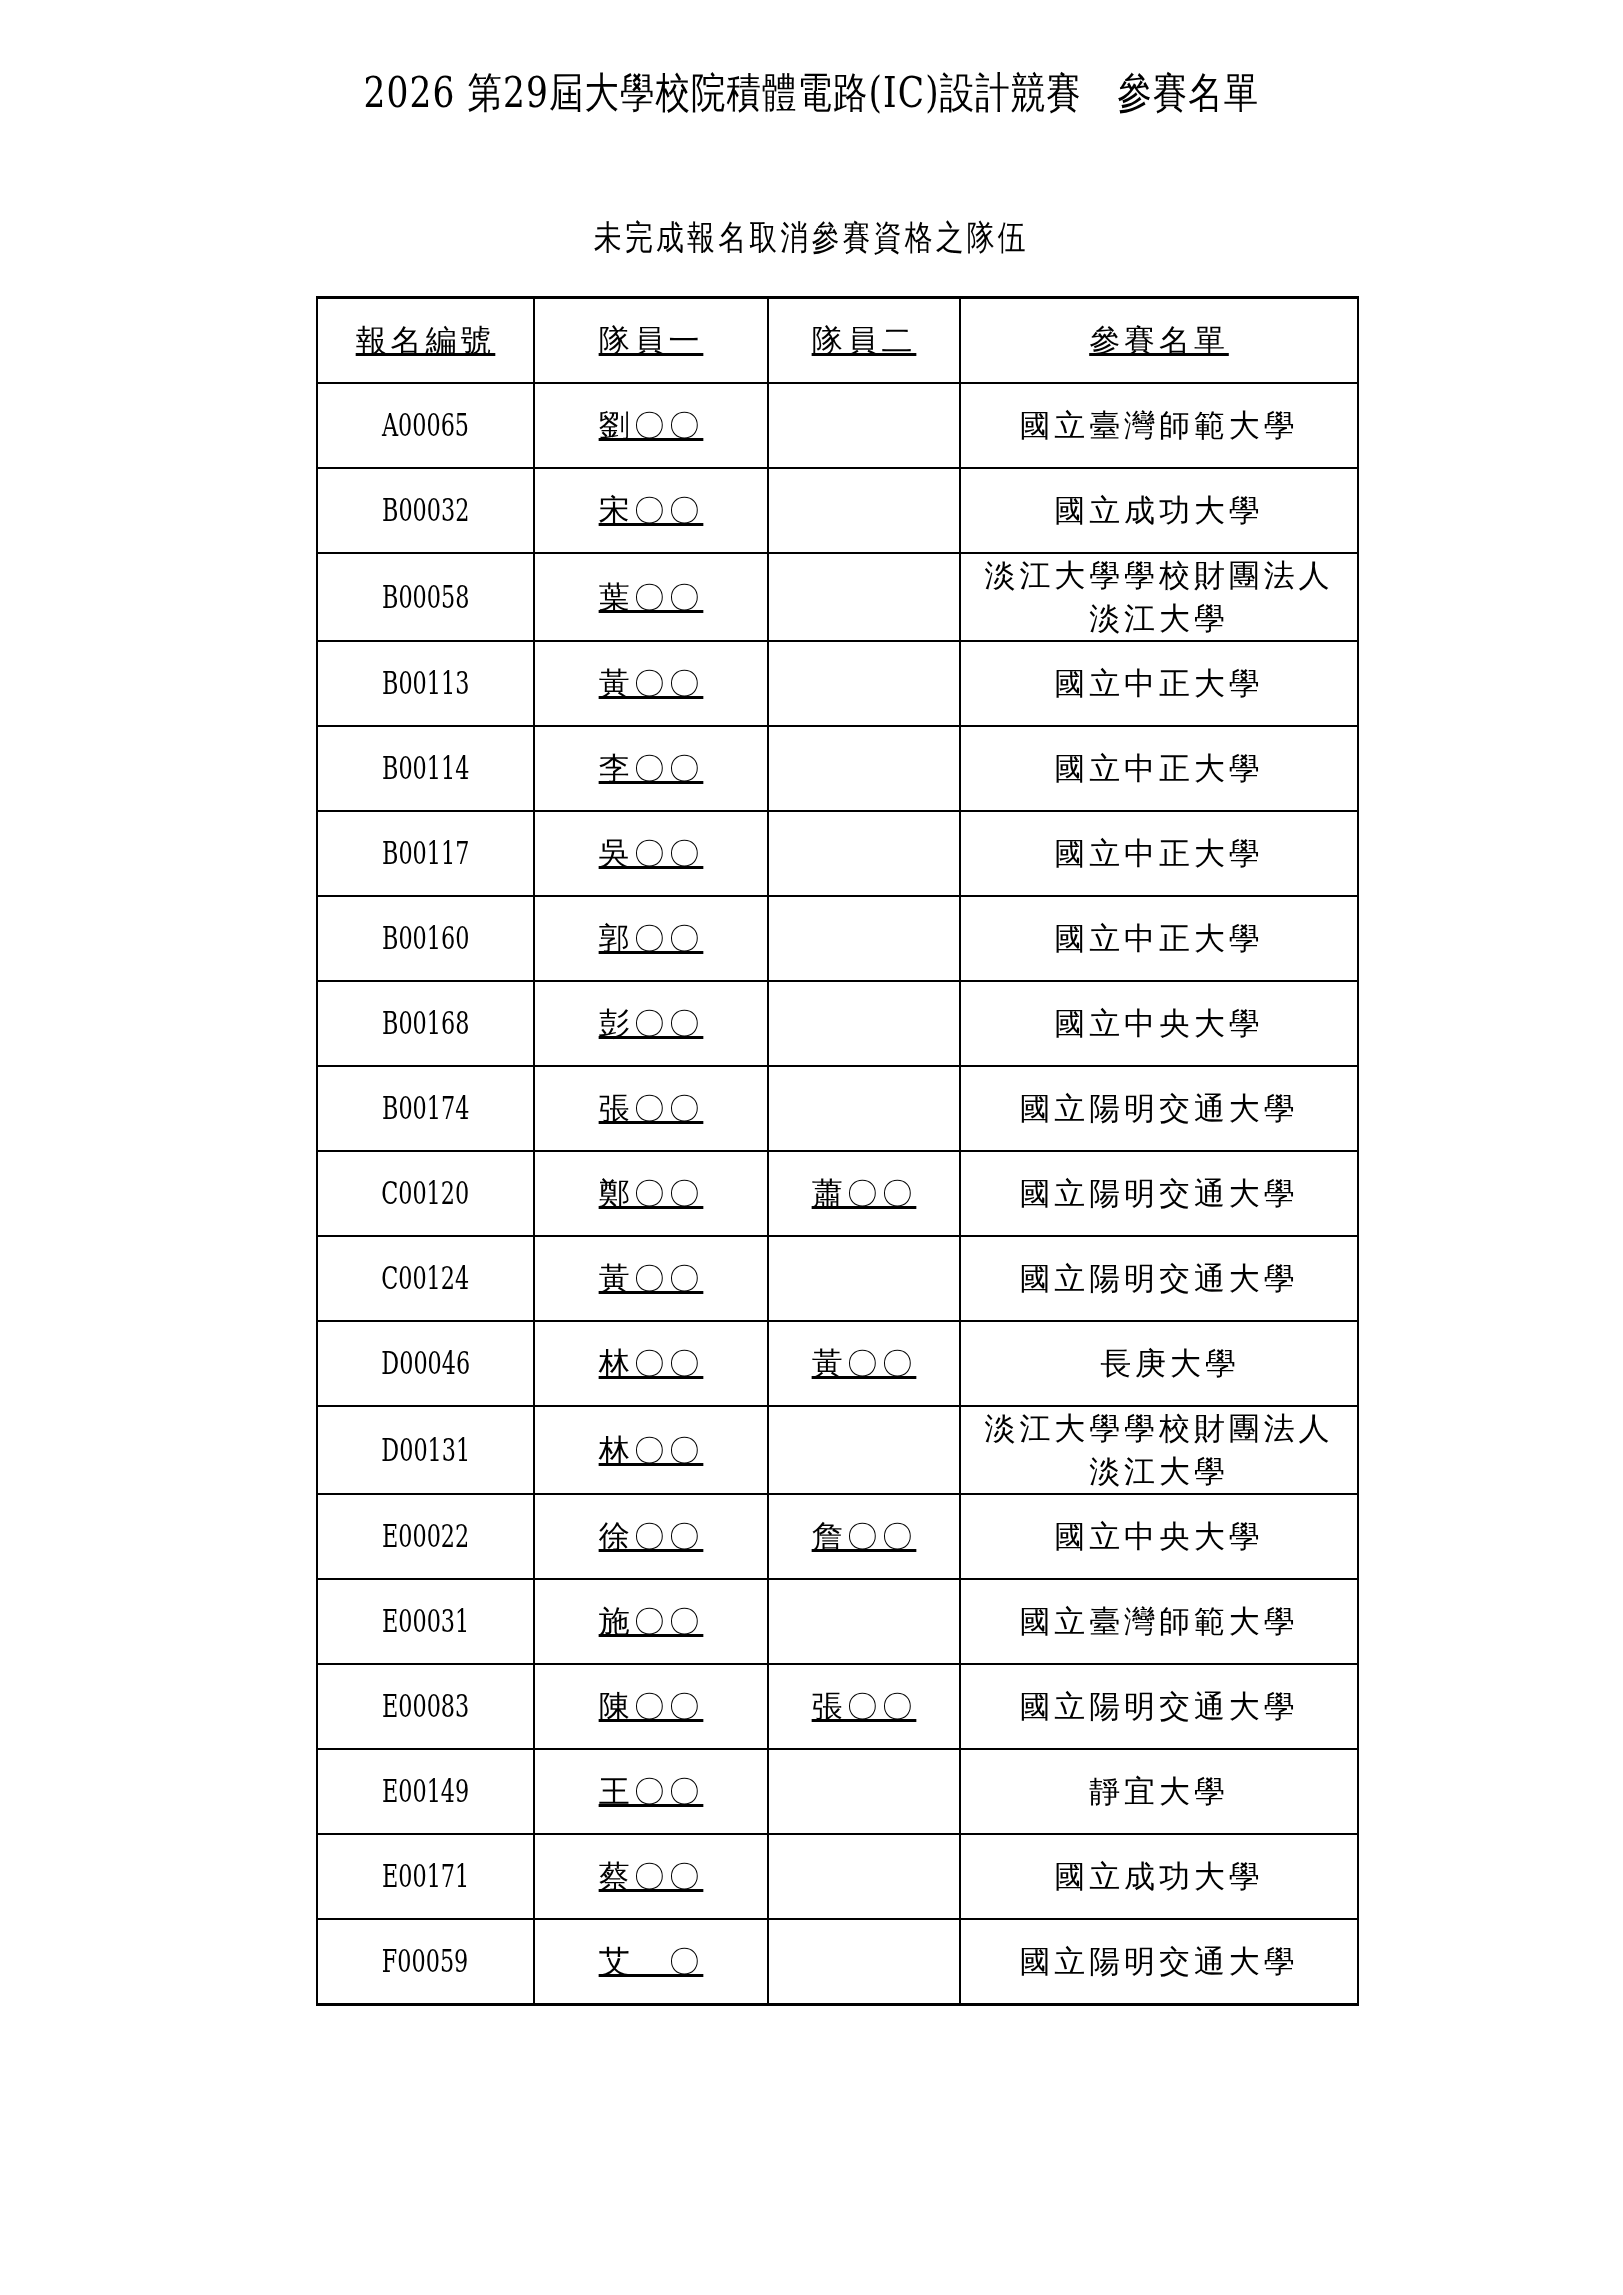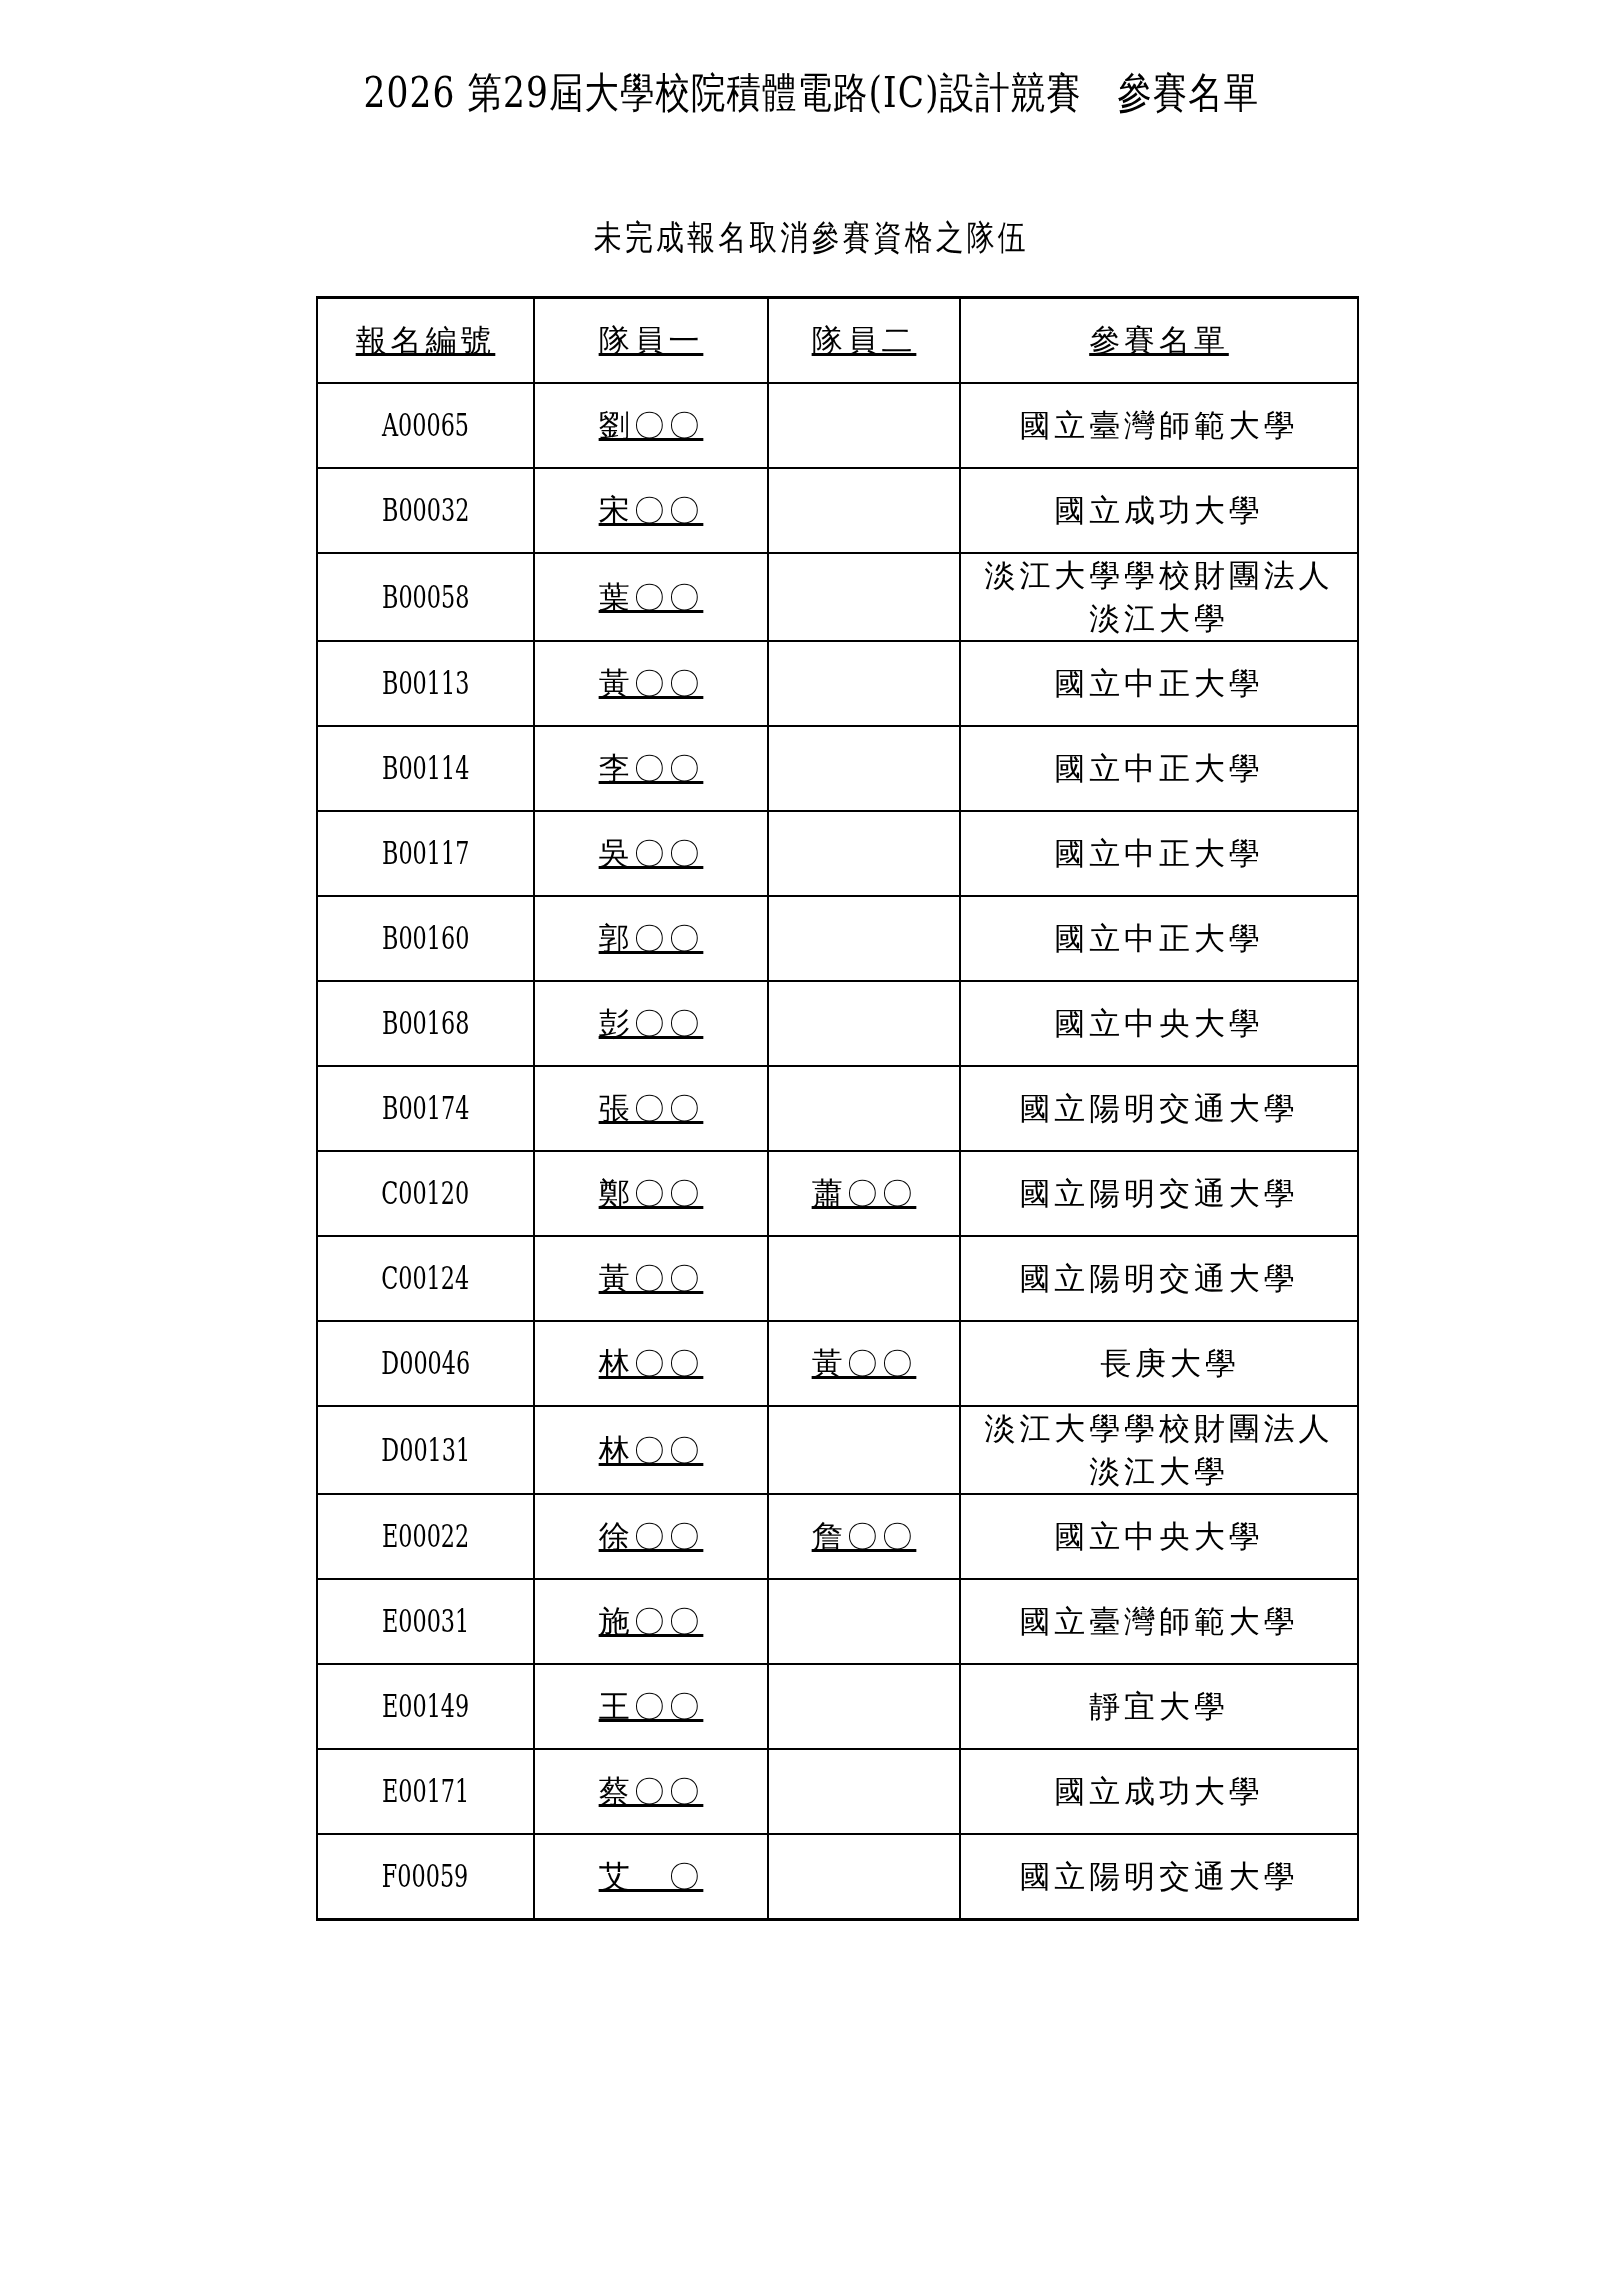--- a/index.html
+++ b/index.html
@@ -143,20 +143,26 @@
         <td><span class="cjk">詹〇〇</span></td>
         <td><span class="cjk" style="display: inline-block; max-width: 366px;">國立中央大學</span></td>
       </tr>
       <tr>
         <td><span class="narrow">E00031</span></td>
         <td><span class="cjk">施〇〇</span></td>
         <td><span class="cjk"></span></td>
         <td><span class="cjk" style="display: inline-block; max-width: 366px;">國立臺灣師範大學</span></td>
       </tr>
       <tr>
+        <td><span class="narrow">E00083</span></td>
+        <td><span class="cjk">陳〇〇</span></td>
+        <td><span class="cjk">張〇〇</span></td>
+        <td><span class="cjk" style="display: inline-block; max-width: 366px;">國立陽明交通大學</span></td>
+      </tr>
+      <tr>
         <td><span class="narrow">E00149</span></td>
         <td><span class="cjk">王〇〇</span></td>
         <td><span class="cjk"></span></td>
         <td><span class="cjk" style="display: inline-block; max-width: 366px;">靜宜大學</span></td>
       </tr>
       <tr>
         <td><span class="narrow">E00171</span></td>
         <td><span class="cjk">蔡〇〇</span></td>
         <td><span class="cjk"></span></td>
         <td><span class="cjk" style="display: inline-block; max-width: 366px;">國立成功大學</span></td>

